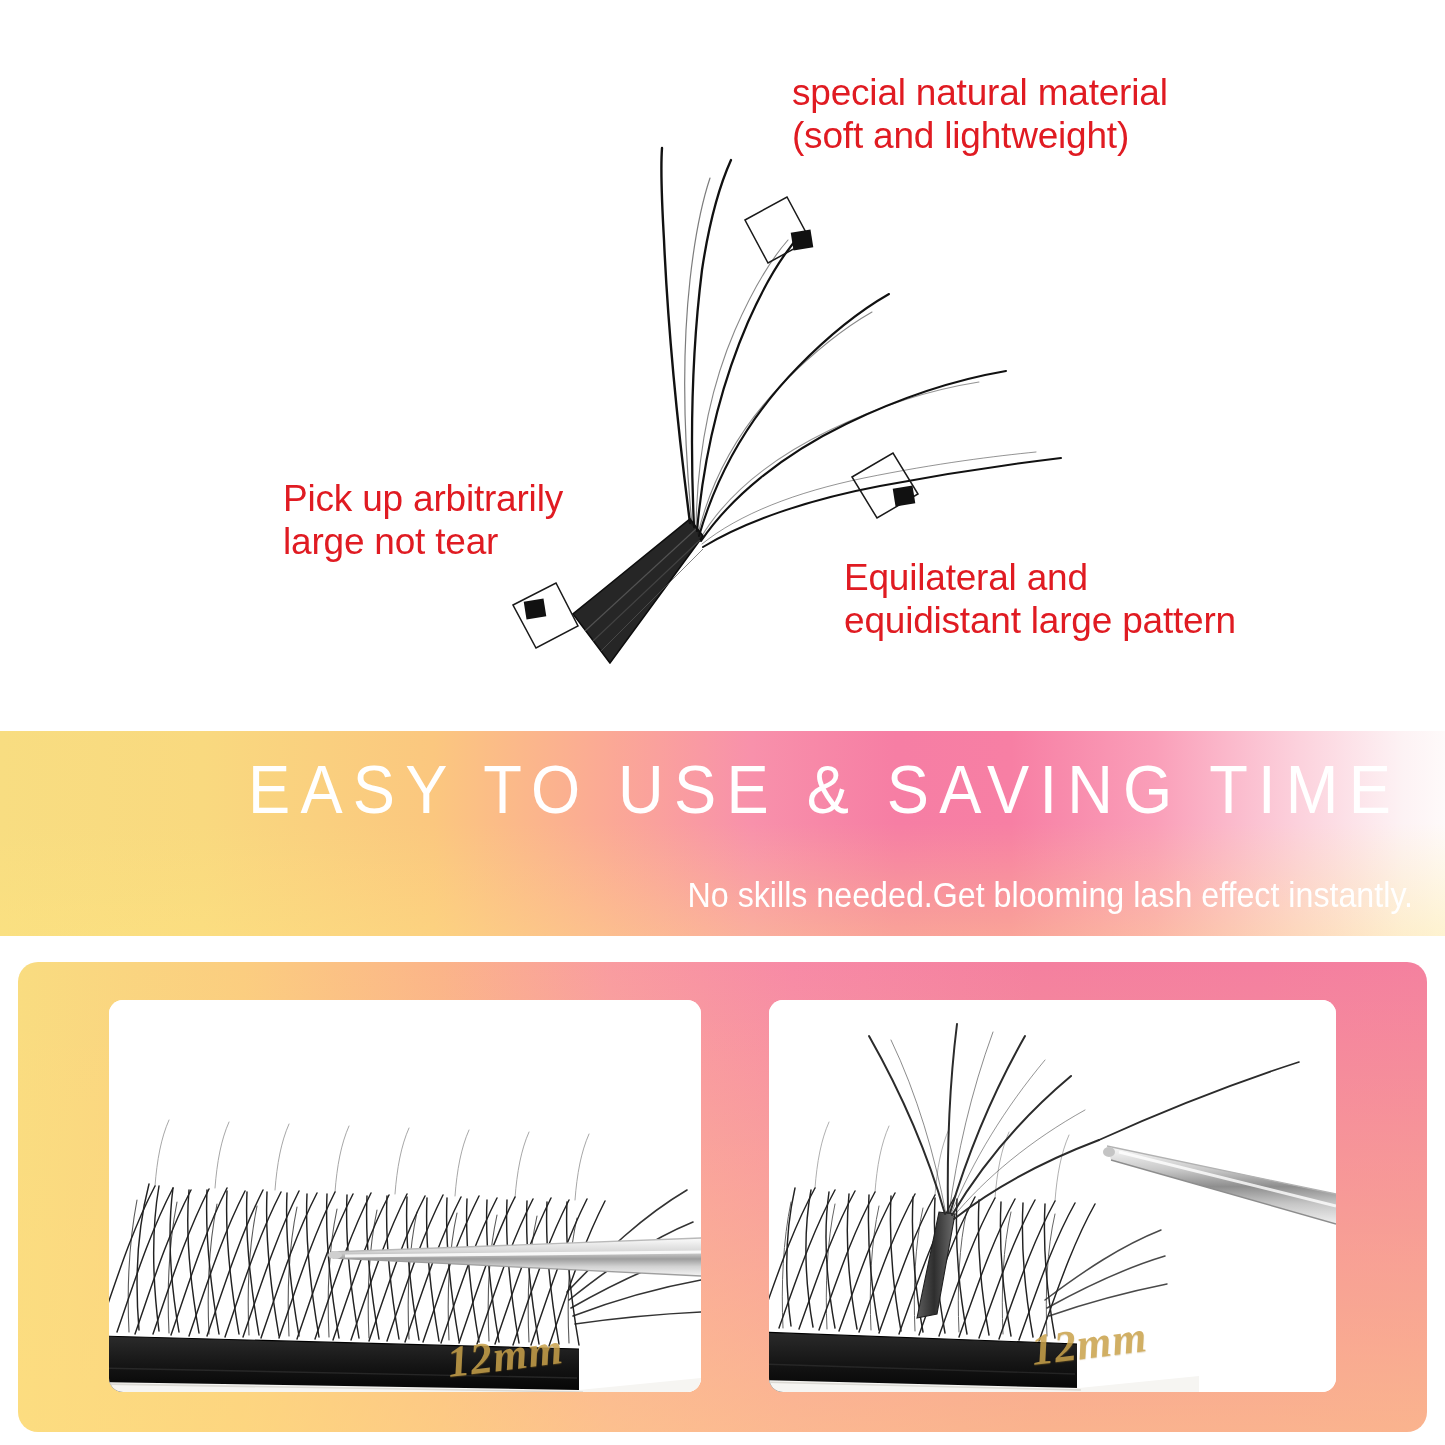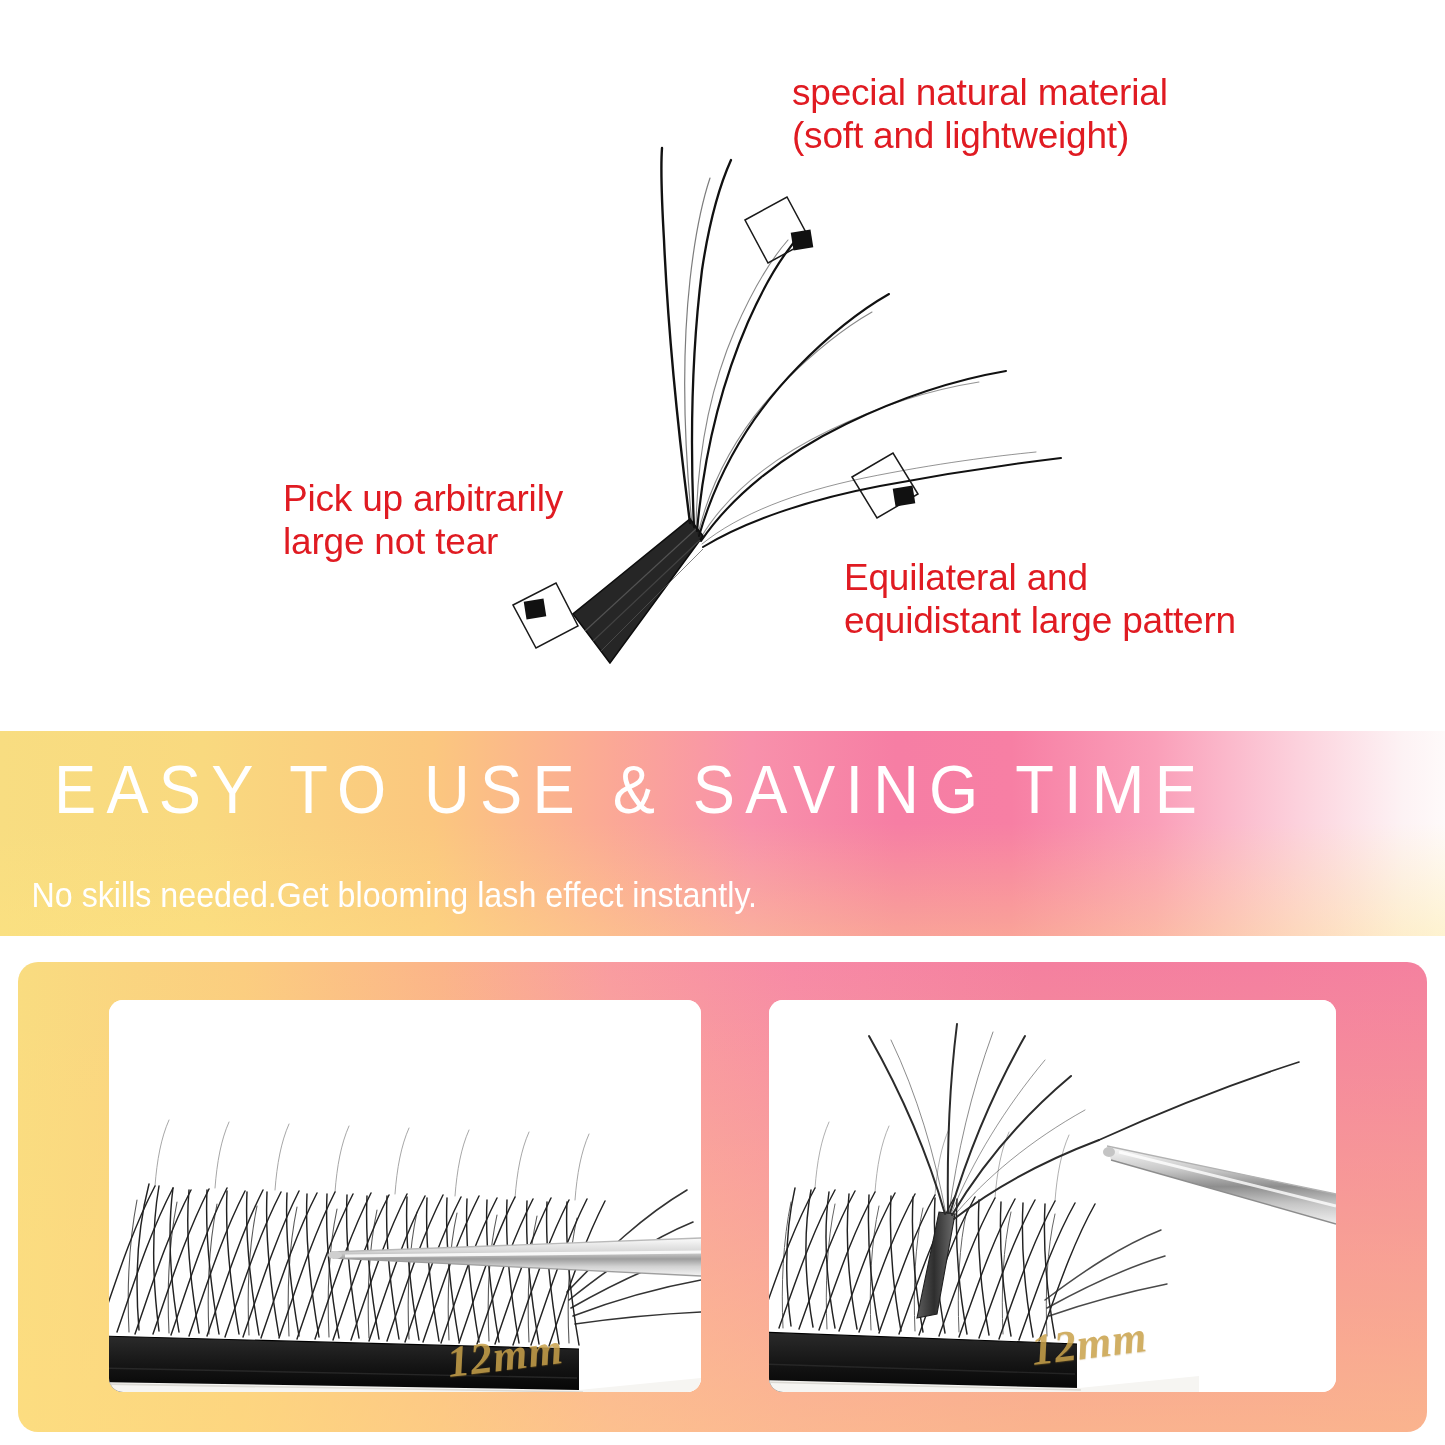--- a/index.html
+++ b/index.html
@@ -85,21 +85,21 @@
         #fa9fb9 80%,
         #fcd2dd 90%,
         #fdf2f4 97%,
         #fefafa 100%);
   }
   #banner-inner {
     position: absolute;
     inset: 0;
     display: flex;
     flex-direction: column;
-    align-items: flex-start;
+    align-items: flex-end;
     justify-content: center;
     padding-top: 0;
     gap: 36px;
   }
   #banner-headline {
     color: #ffffff;
     font-family: "Liberation Sans Narrow", "Liberation Sans", sans-serif;
     font-size: 68px;
     font-weight: 400;
     letter-spacing: 11px;

